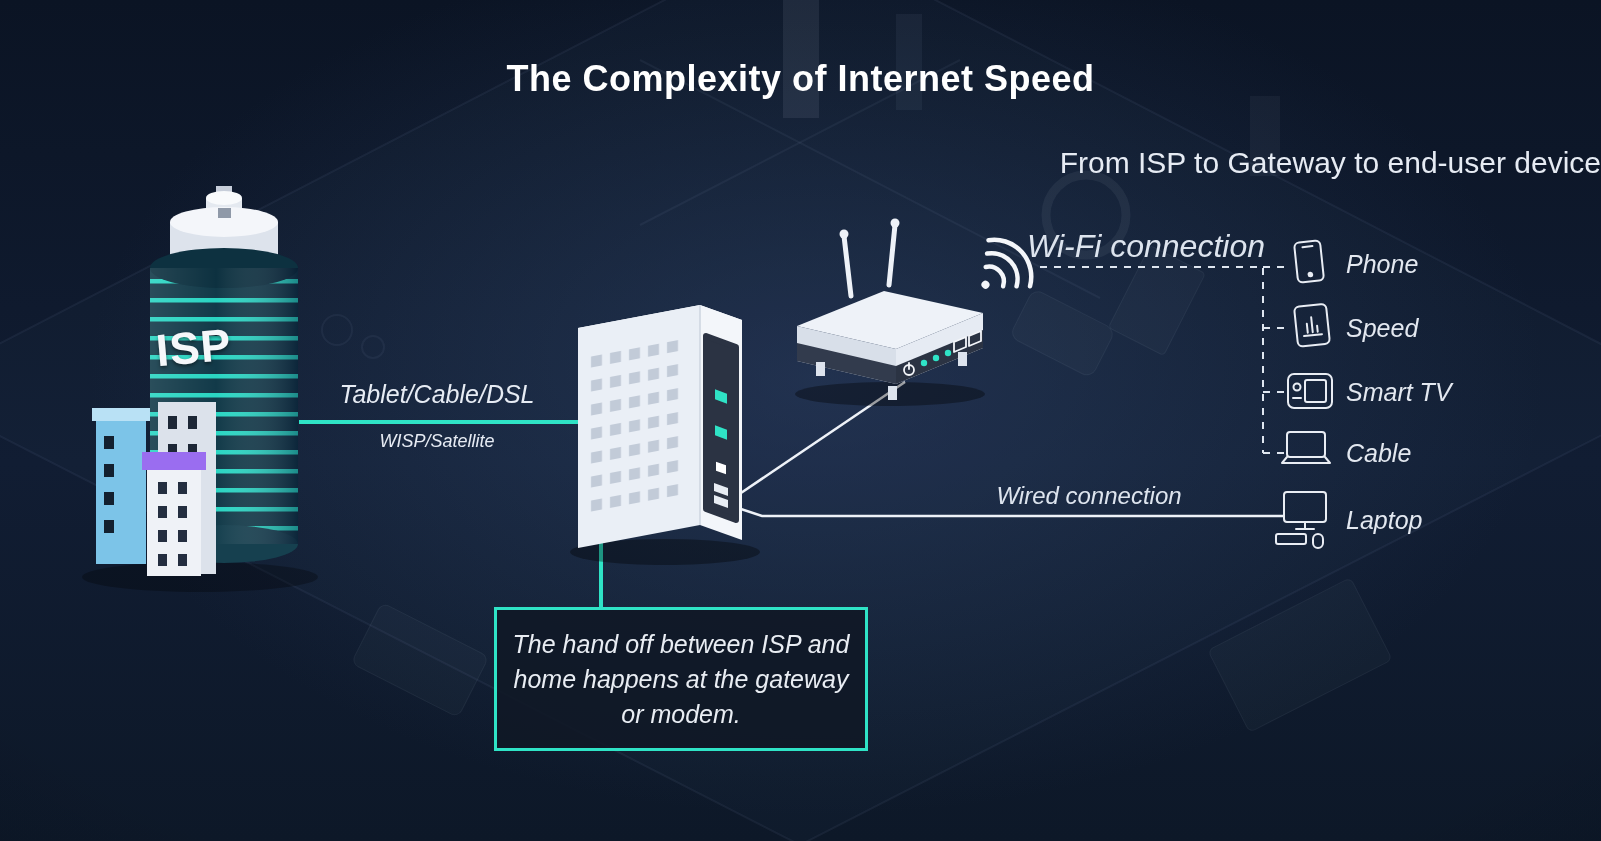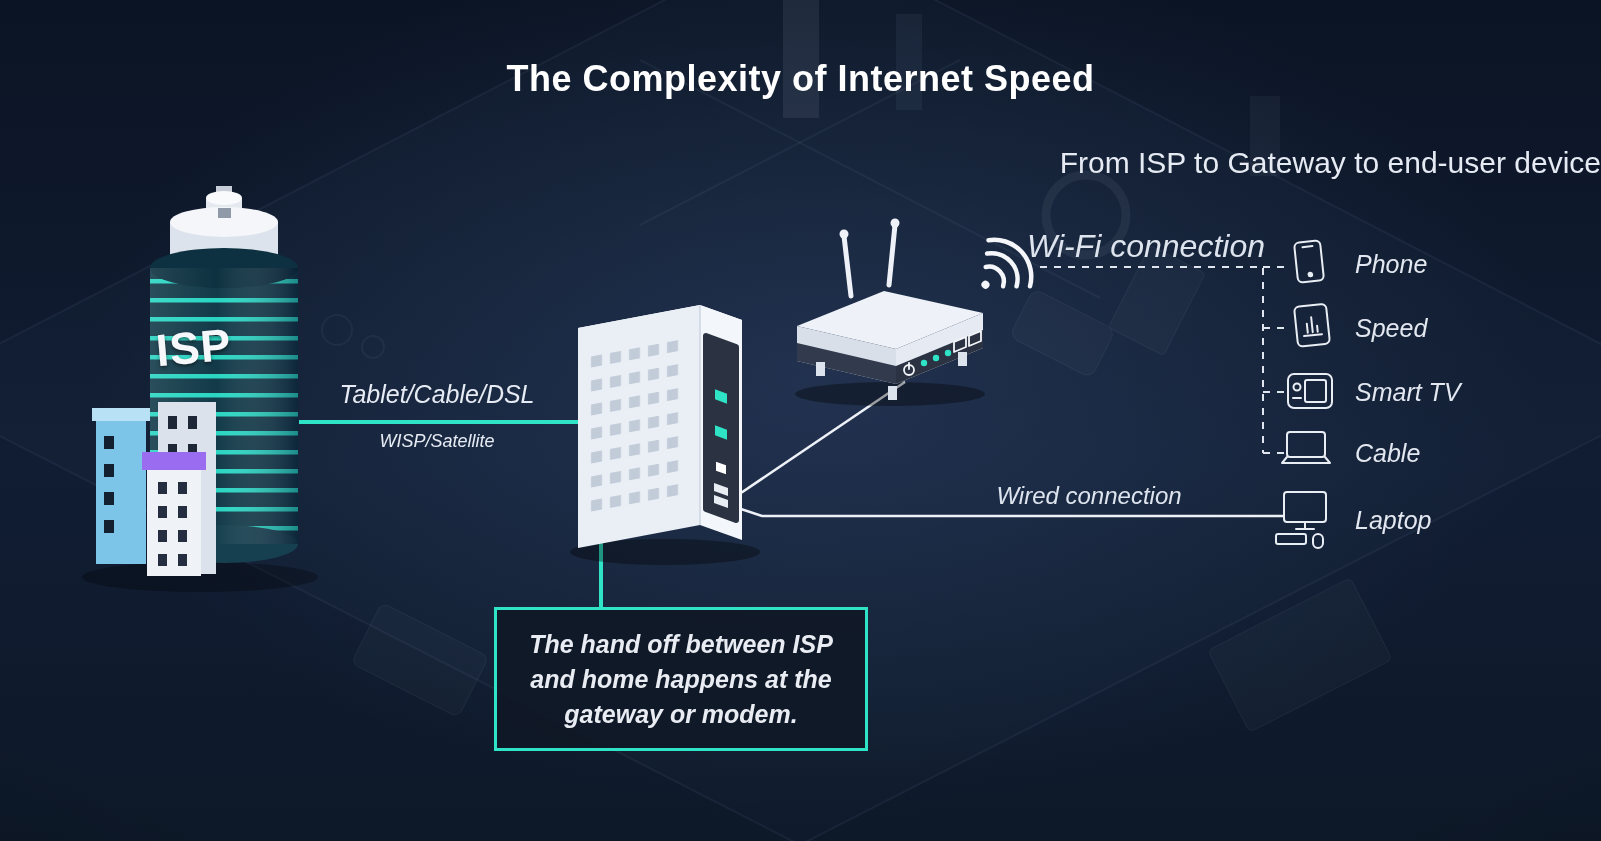--- a/index.html
+++ b/index.html
@@ -25,30 +25,30 @@
   }
   .subtitle{
     position:absolute;left:0;right:0;top:130px;text-align:right;
     font-size:30px;font-weight:400;color:var(--text-secondary);margin-top:16px;
   }
   .label{position:absolute;font-style:italic;color:#e7ecf4;white-space:nowrap;}
   .label-fiber{left:437px;top:380px;transform:translateX(-50%);font-size:25px;}
   .label-wisp{left:437px;top:431px;transform:translateX(-50%);font-size:18px;}
   .label-wifi{left:1146px;top:228px;transform:translateX(-50%);font-size:32px;color:#dde4ee;}
   .label-wired{left:1089px;top:482px;transform:translateX(-50%);font-size:24px;color:#dde4ee;}
-  .device-label{position:absolute;left:1346px;font-style:italic;font-size:25px;color:#e3e8f0;white-space:nowrap;margin-left:9px;}
+  .device-label{position:absolute;left:1346px;font-style:italic;font-size:25px;color:#e3e8f0;white-space:nowrap;}
   .dl-0{top:250px;} .dl-1{top:314px;} .dl-2{top:378px;} .dl-3{top:439px;} .dl-4{top:506px;}
   .isp-label{
     position:absolute;left:156px;top:322px;font-size:45px;font-weight:800;letter-spacing:1px;
     color:#f5f7fa;transform:rotate(-5deg);text-shadow:0 2px 4px rgba(0,0,0,0.45);
   }
   .callout{
     position:absolute;left:494px;top:607px;width:374px;height:144px;
     border:3px solid var(--accent-teal);background:var(--callout-background);
-    display:flex;align-items:center;justify-content:center;padding:0 15px;font-weight:bold;
+    display:flex;align-items:center;justify-content:center;padding:0 15px;
   }
   .callout p{
     font-style:italic;font-size:25px;line-height:35px;color:#e9edf3;text-align:center;
   }
   .accent-stroke{stroke:var(--accent-teal);}
   .accent-fill{fill:var(--accent-teal);}
 </style>
 </head>
 <body>
 

